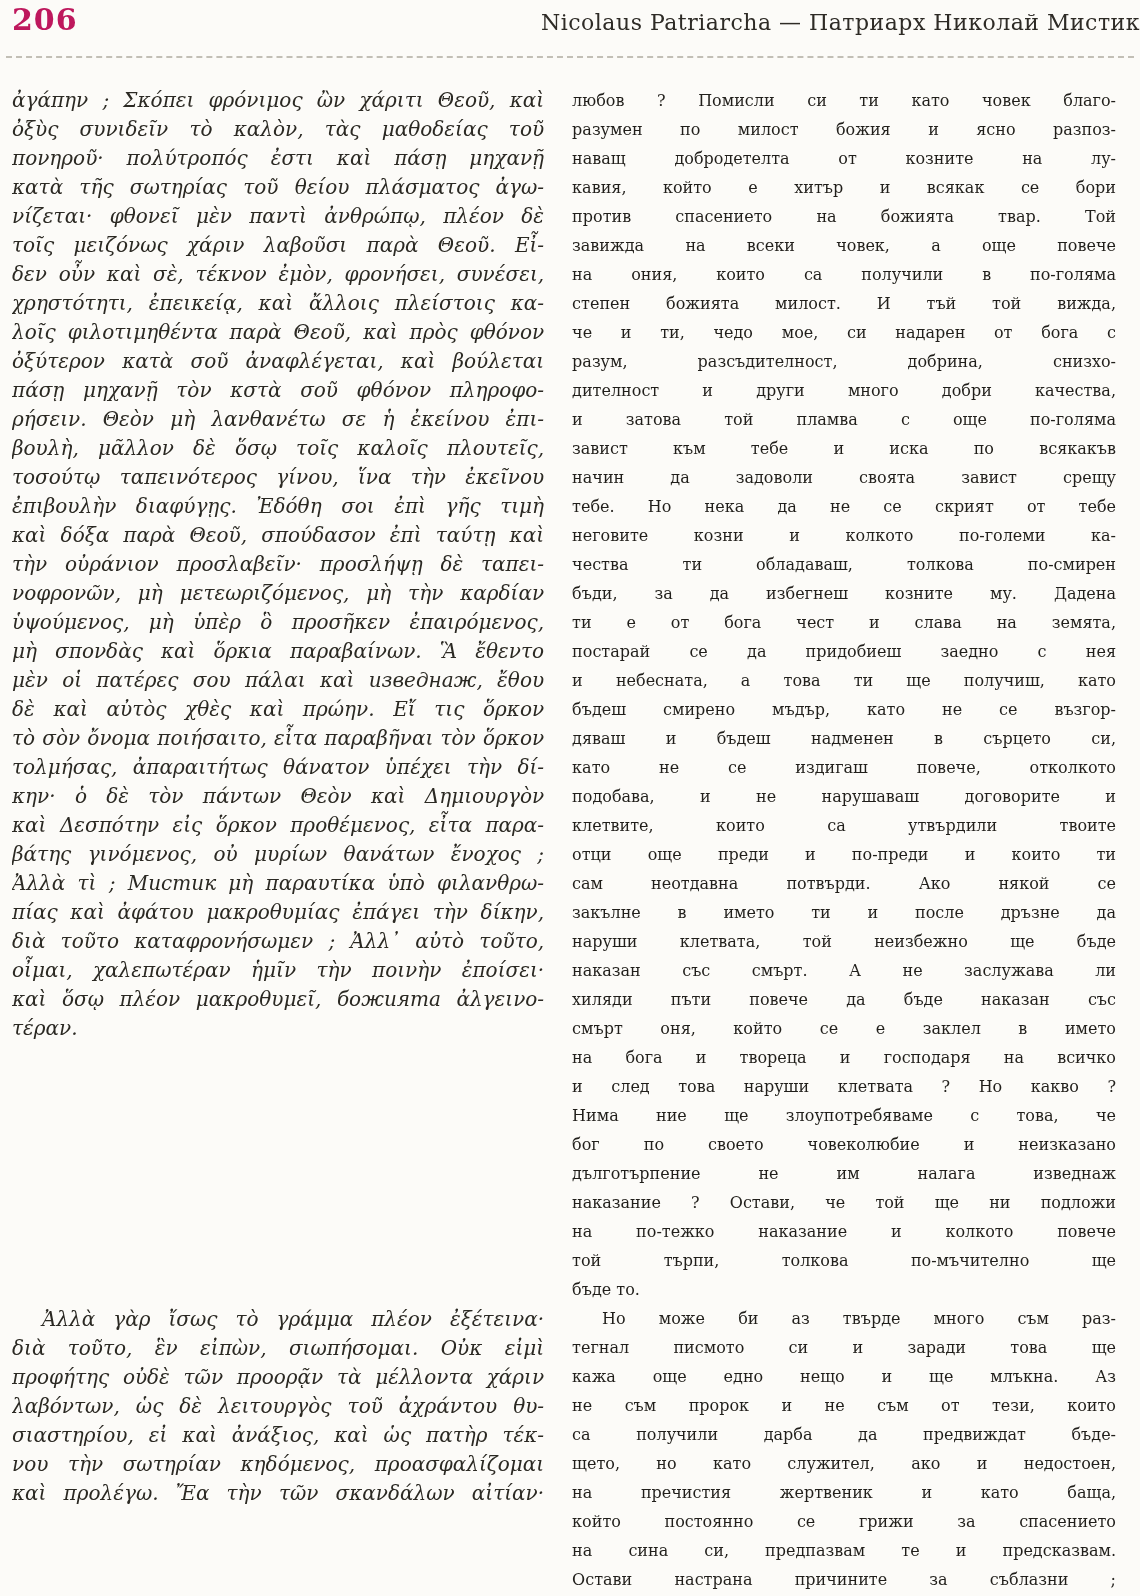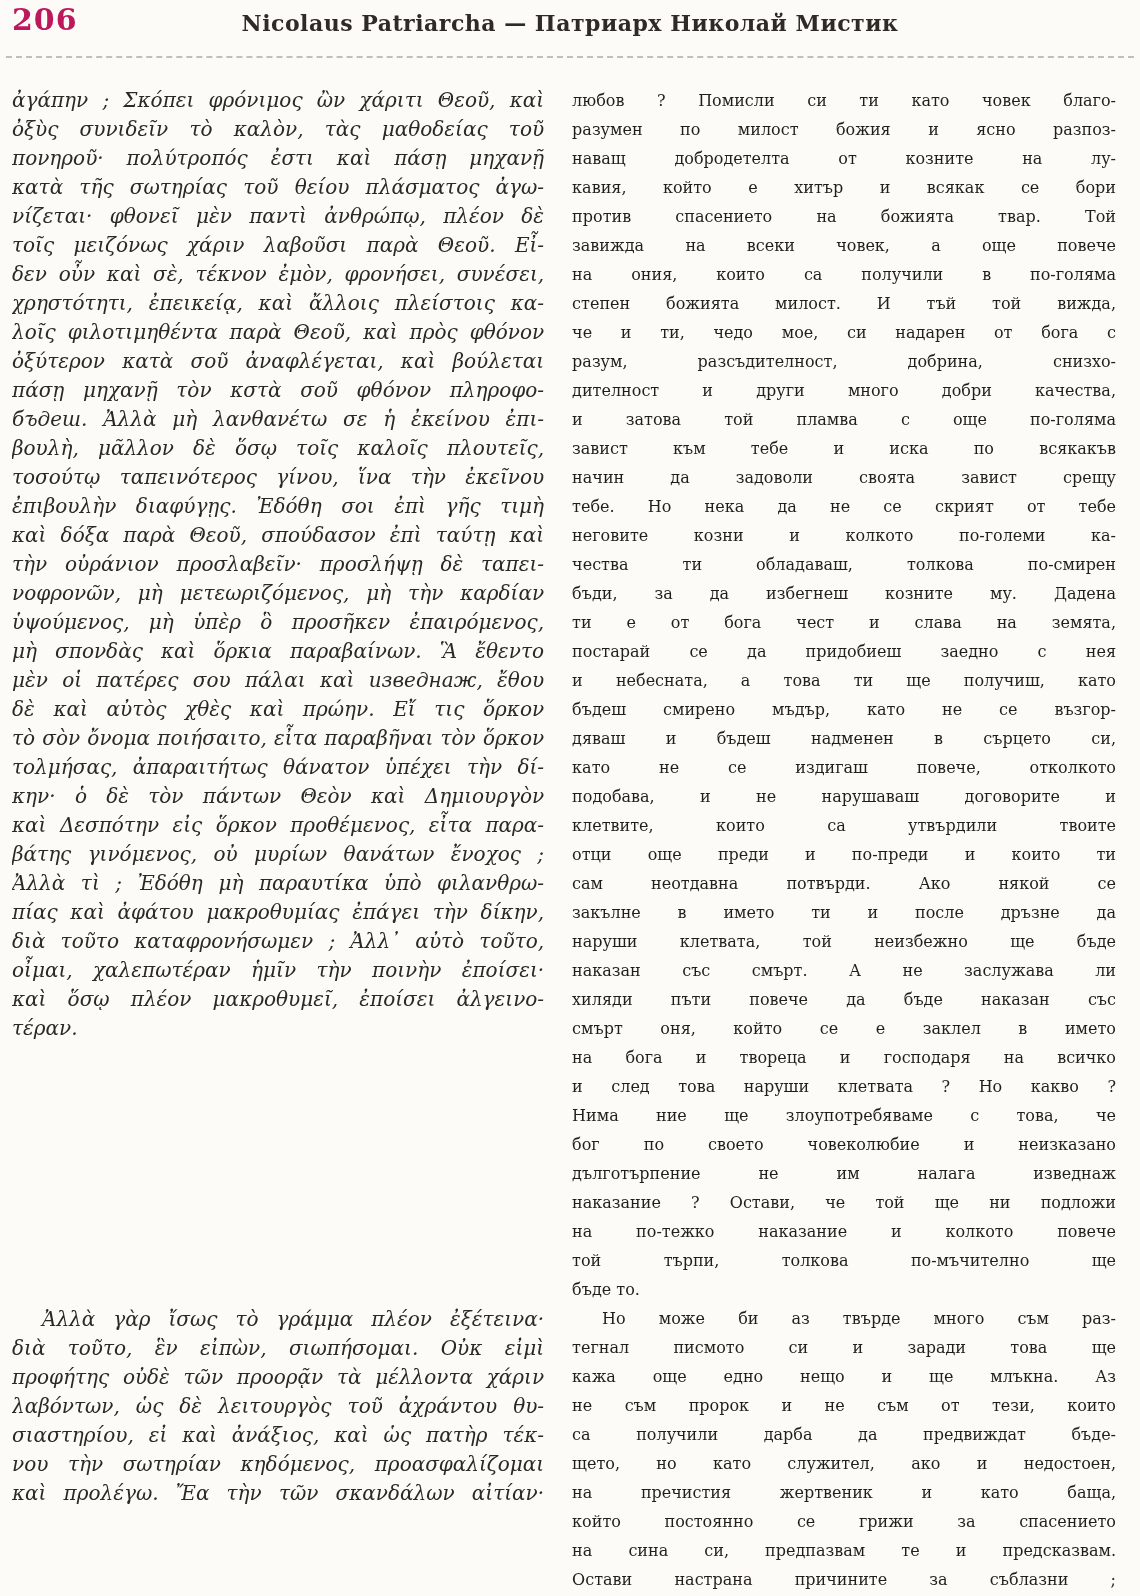--- a/index.html
+++ b/index.html
@@ -28,26 +28,25 @@
     position: absolute;
     left: 12px;
     top: 2px;
     font-size: 30px;
     font-weight: bold;
     letter-spacing: 1px;
     color: #be185d;
   }
   .running-title {
     display: block;
-    text-align: center;
+    text-align: right;
     font-size: 22px;
     color: #2e2b26;
     padding-top: 4px;
     letter-spacing: 0.5px;
-    font-weight: bold;
   }
   .header-rule {
     height: 0;
     border-top: 2px dashed #b9b5ab;
     margin: 8px 6px 0 6px;
     opacity: 0.85;
   }
   
   .columns {
     display: flex;
@@ -103,41 +102,41 @@
           <div class="line">ὀξὺς συνιδεῖν τὸ καλὸν, τὰς μαθοδείας τοῦ</div>
           <div class="line">πονηροῦ· πολύτροπός ἐστι καὶ πάσῃ μηχανῇ</div>
           <div class="line">κατὰ τῆς σωτηρίας τοῦ θείου πλάσματος ἀγω-</div>
           <div class="line">νίζεται· φθονεῖ μὲν παντὶ ἀνθρώπῳ, πλέον δὲ</div>
           <div class="line">τοῖς μειζόνως χάριν λαβοῦσι παρὰ Θεοῦ. Εἶ-</div>
           <div class="line">δεν οὖν καὶ σὲ, τέκνον ἐμὸν, φρονήσει, συνέσει,</div>
           <div class="line">χρηστότητι, ἐπεικείᾳ, καὶ ἄλλοις πλείστοις κα-</div>
           <div class="line">λοῖς φιλοτιμηθέντα παρὰ Θεοῦ, καὶ πρὸς φθόνον</div>
           <div class="line">ὀξύτερον κατὰ σοῦ ἀναφλέγεται, καὶ βούλεται</div>
           <div class="line">πάσῃ μηχανῇ τὸν κστὰ σοῦ φθόνον πληροφο-</div>
-          <div class="line">бъдеш. Ἀλλὰ μὴ λανθανέτω σε ἡ ἐκείνου ἐπι-</div>
+          <div class="line">ρήσειν. Θεὸν μὴ λανθανέτω σε ἡ ἐκείνου ἐπι-</div>
           <div class="line">βουλὴ, μᾶλλον δὲ ὅσῳ τοῖς καλοῖς πλουτεῖς,</div>
           <div class="line">τοσούτῳ ταπεινότερος γίνου, ἵνα τὴν ἐκεῖνου</div>
           <div class="line">ἐπιβουλὴν διαφύγῃς. Ἐδόθη σοι ἐπὶ γῆς τιμὴ</div>
           <div class="line">καὶ δόξα παρὰ Θεοῦ, σπούδασον ἐπὶ ταύτῃ καὶ</div>
           <div class="line">τὴν οὐράνιον προσλαβεῖν· προσλήψῃ δὲ ταπει-</div>
           <div class="line">νοφρονῶν, μὴ μετεωριζόμενος, μὴ τὴν καρδίαν</div>
           <div class="line">ὑψούμενος, μὴ ὑπὲρ ὃ προσῆκεν ἐπαιρόμενος,</div>
           <div class="line">μὴ σπονδὰς καὶ ὅρκια παραβαίνων. Ἃ ἔθεντο</div>
           <div class="line">μὲν οἱ πατέρες σου πάλαι καὶ изведнаж, ἔθου</div>
           <div class="line">δὲ καὶ αὐτὸς χθὲς καὶ πρώην. Εἴ τις ὅρκον</div>
           <div class="line">τὸ σὸν ὄνομα ποιήσαιτο, εἶτα παραβῆναι τὸν ὅρκον</div>
           <div class="line">τολμήσας, ἀπαραιτήτως θάνατον ὑπέχει τὴν δί-</div>
           <div class="line">κην· ὁ δὲ τὸν πάντων Θεὸν καὶ Δημιουργὸν</div>
           <div class="line">καὶ Δεσπότην εἰς ὅρκον προθέμενος, εἶτα παρα-</div>
           <div class="line">βάτης γινόμενος, οὐ μυρίων θανάτων ἔνοχος ;</div>
-          <div class="line">Ἀλλὰ τὶ ; Ἐδόθη μὴ παραυτίκα ὑπὸ φιλανθρω-</div>
+          <div class="line">Ἀλλὰ τὶ ; Мистик μὴ παραυτίκα ὑπὸ φιλανθρω-</div>
           <div class="line">πίας καὶ ἀφάτου μακροθυμίας ἐπάγει τὴν δίκην,</div>
           <div class="line">διὰ τοῦτο καταφρονήσωμεν ; Ἀλλ᾽ αὐτὸ τοῦτο,</div>
           <div class="line">οἶμαι, χαλεπωτέραν ἡμῖν τὴν ποινὴν ἐποίσει·</div>
-          <div class="line">καὶ ὅσῳ πλέον μακροθυμεῖ, ἐποίσει ἀλγεινο-</div>
+          <div class="line">καὶ ὅσῳ πλέον μακροθυμεῖ, божията ἀλγεινο-</div>
           <div class="line no-jl">τέραν.</div>
         </div>
         <div class="para">
           <div class="line first-indent">Ἀλλὰ γὰρ ἴσως τὸ γράμμα πλέον ἐξέτεινα·</div>
           <div class="line">διὰ τοῦτο, ἓν εἰπὼν, σιωπήσομαι. Οὐκ εἰμὶ</div>
           <div class="line">προφήτης οὐδὲ τῶν προορᾷν τὰ μέλλοντα χάριν</div>
           <div class="line">λαβόντων, ὡς δὲ λειτουργὸς τοῦ ἀχράντου θυ-</div>
           <div class="line">σιαστηρίου, εἰ καὶ ἀνάξιος, καὶ ὡς πατὴρ τέκ-</div>
           <div class="line">νου τὴν σωτηρίαν κηδόμενος, προασφαλίζομαι</div>
           <div class="line">καὶ προλέγω. Ἔα τὴν τῶν σκανδάλων αἰτίαν·</div>

